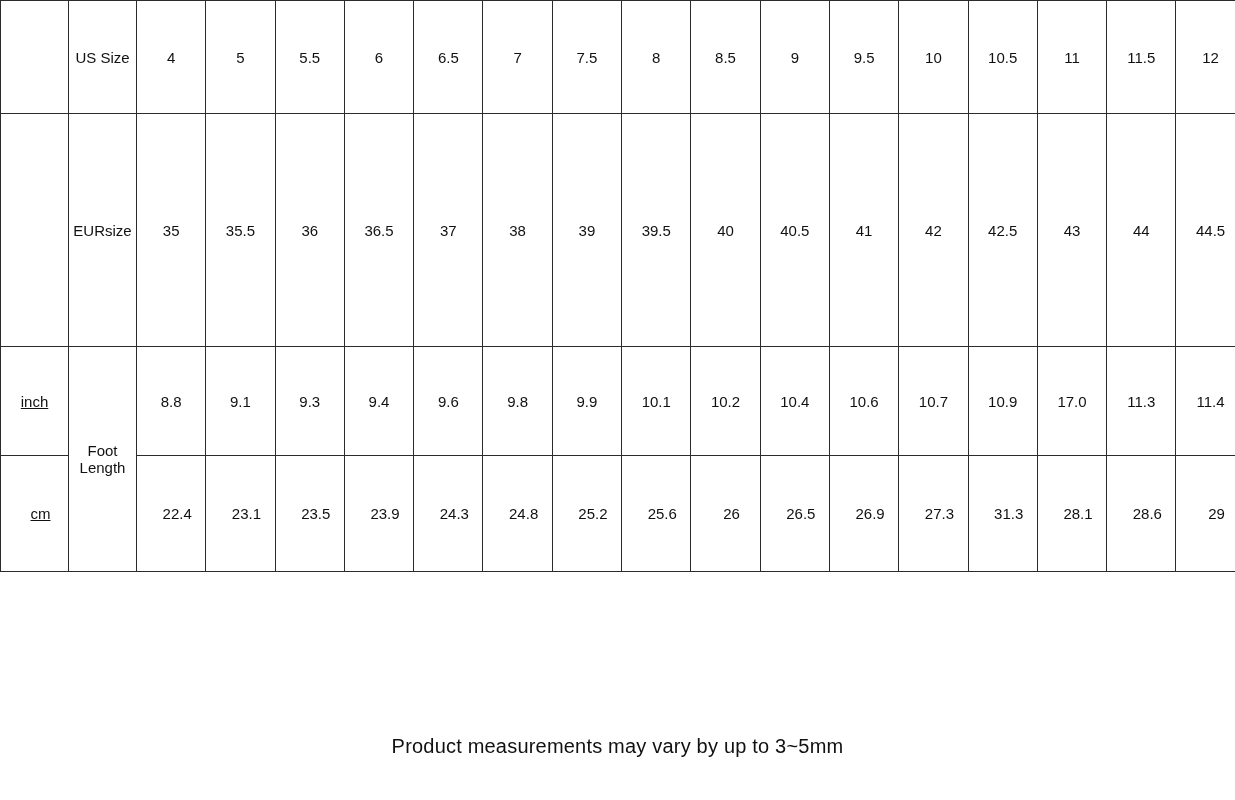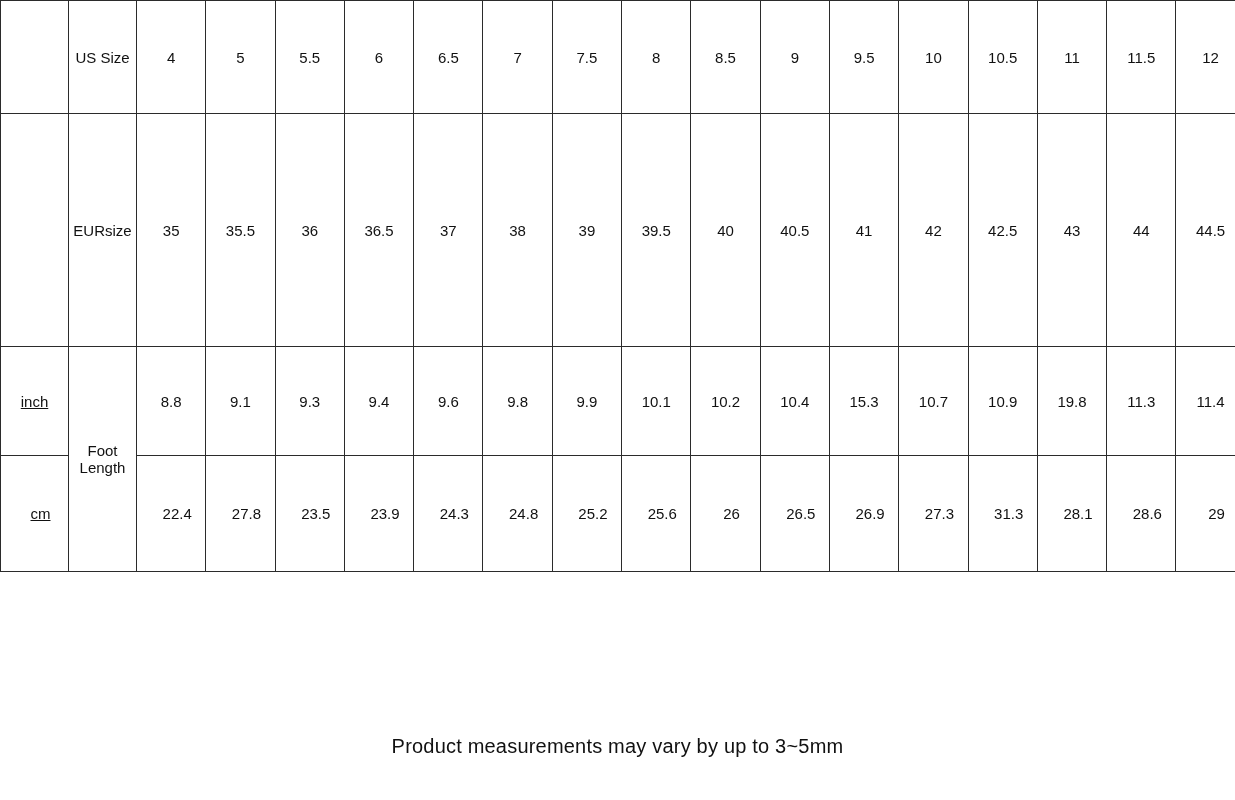--- a/index.html
+++ b/index.html
@@ -155,32 +155,32 @@
         <td>8.8</td>
         <td>9.1</td>
         <td>9.3</td>
         <td>9.4</td>
         <td>9.6</td>
         <td>9.8</td>
         <td>9.9</td>
         <td>10.1</td>
         <td>10.2</td>
         <td>10.4</td>
-        <td>15.3</td>
+        <td>10.6</td>
         <td>10.7</td>
         <td>10.9</td>
-        <td>19.8</td>
+        <td>17.0</td>
         <td>11.3</td>
         <td>11.4</td>
       </tr>
 
       <tr class="r-cm">
         <td class="outer-label">cm</td>
         <td>22.4</td>
-        <td>27.8</td>
+        <td>23.1</td>
         <td>23.5</td>
         <td>23.9</td>
         <td>24.3</td>
         <td>24.8</td>
         <td>25.2</td>
         <td>25.6</td>
         <td>26</td>
         <td>26.5</td>
         <td>26.9</td>
         <td>27.3</td>

